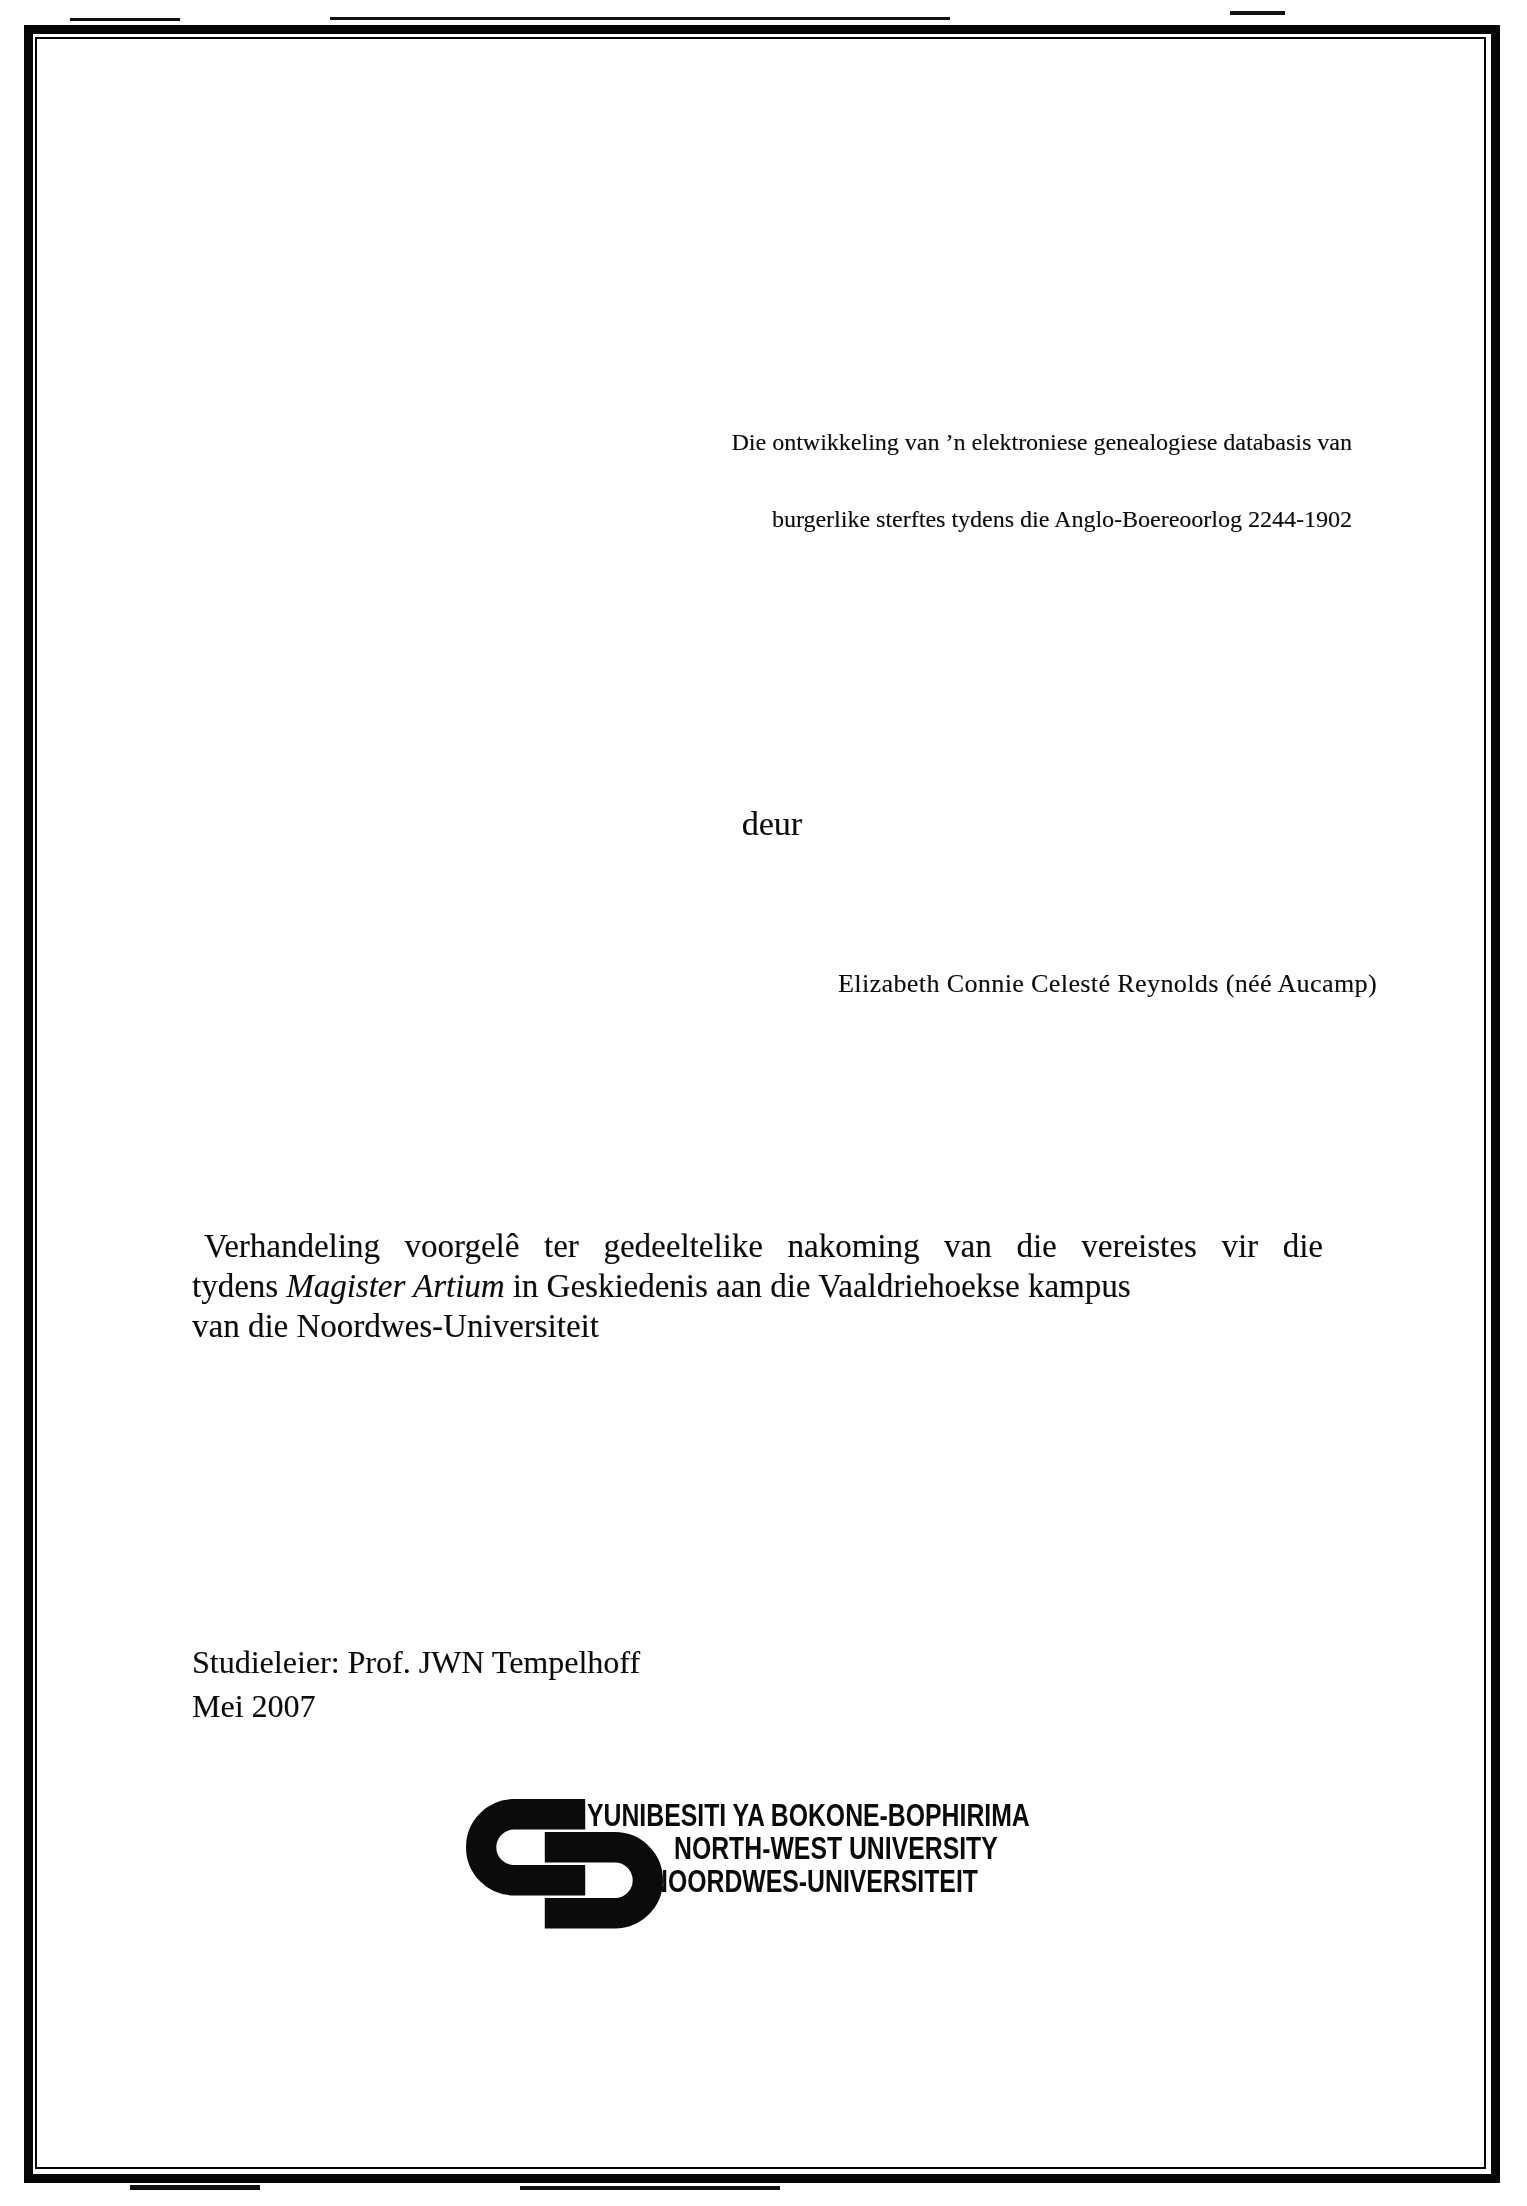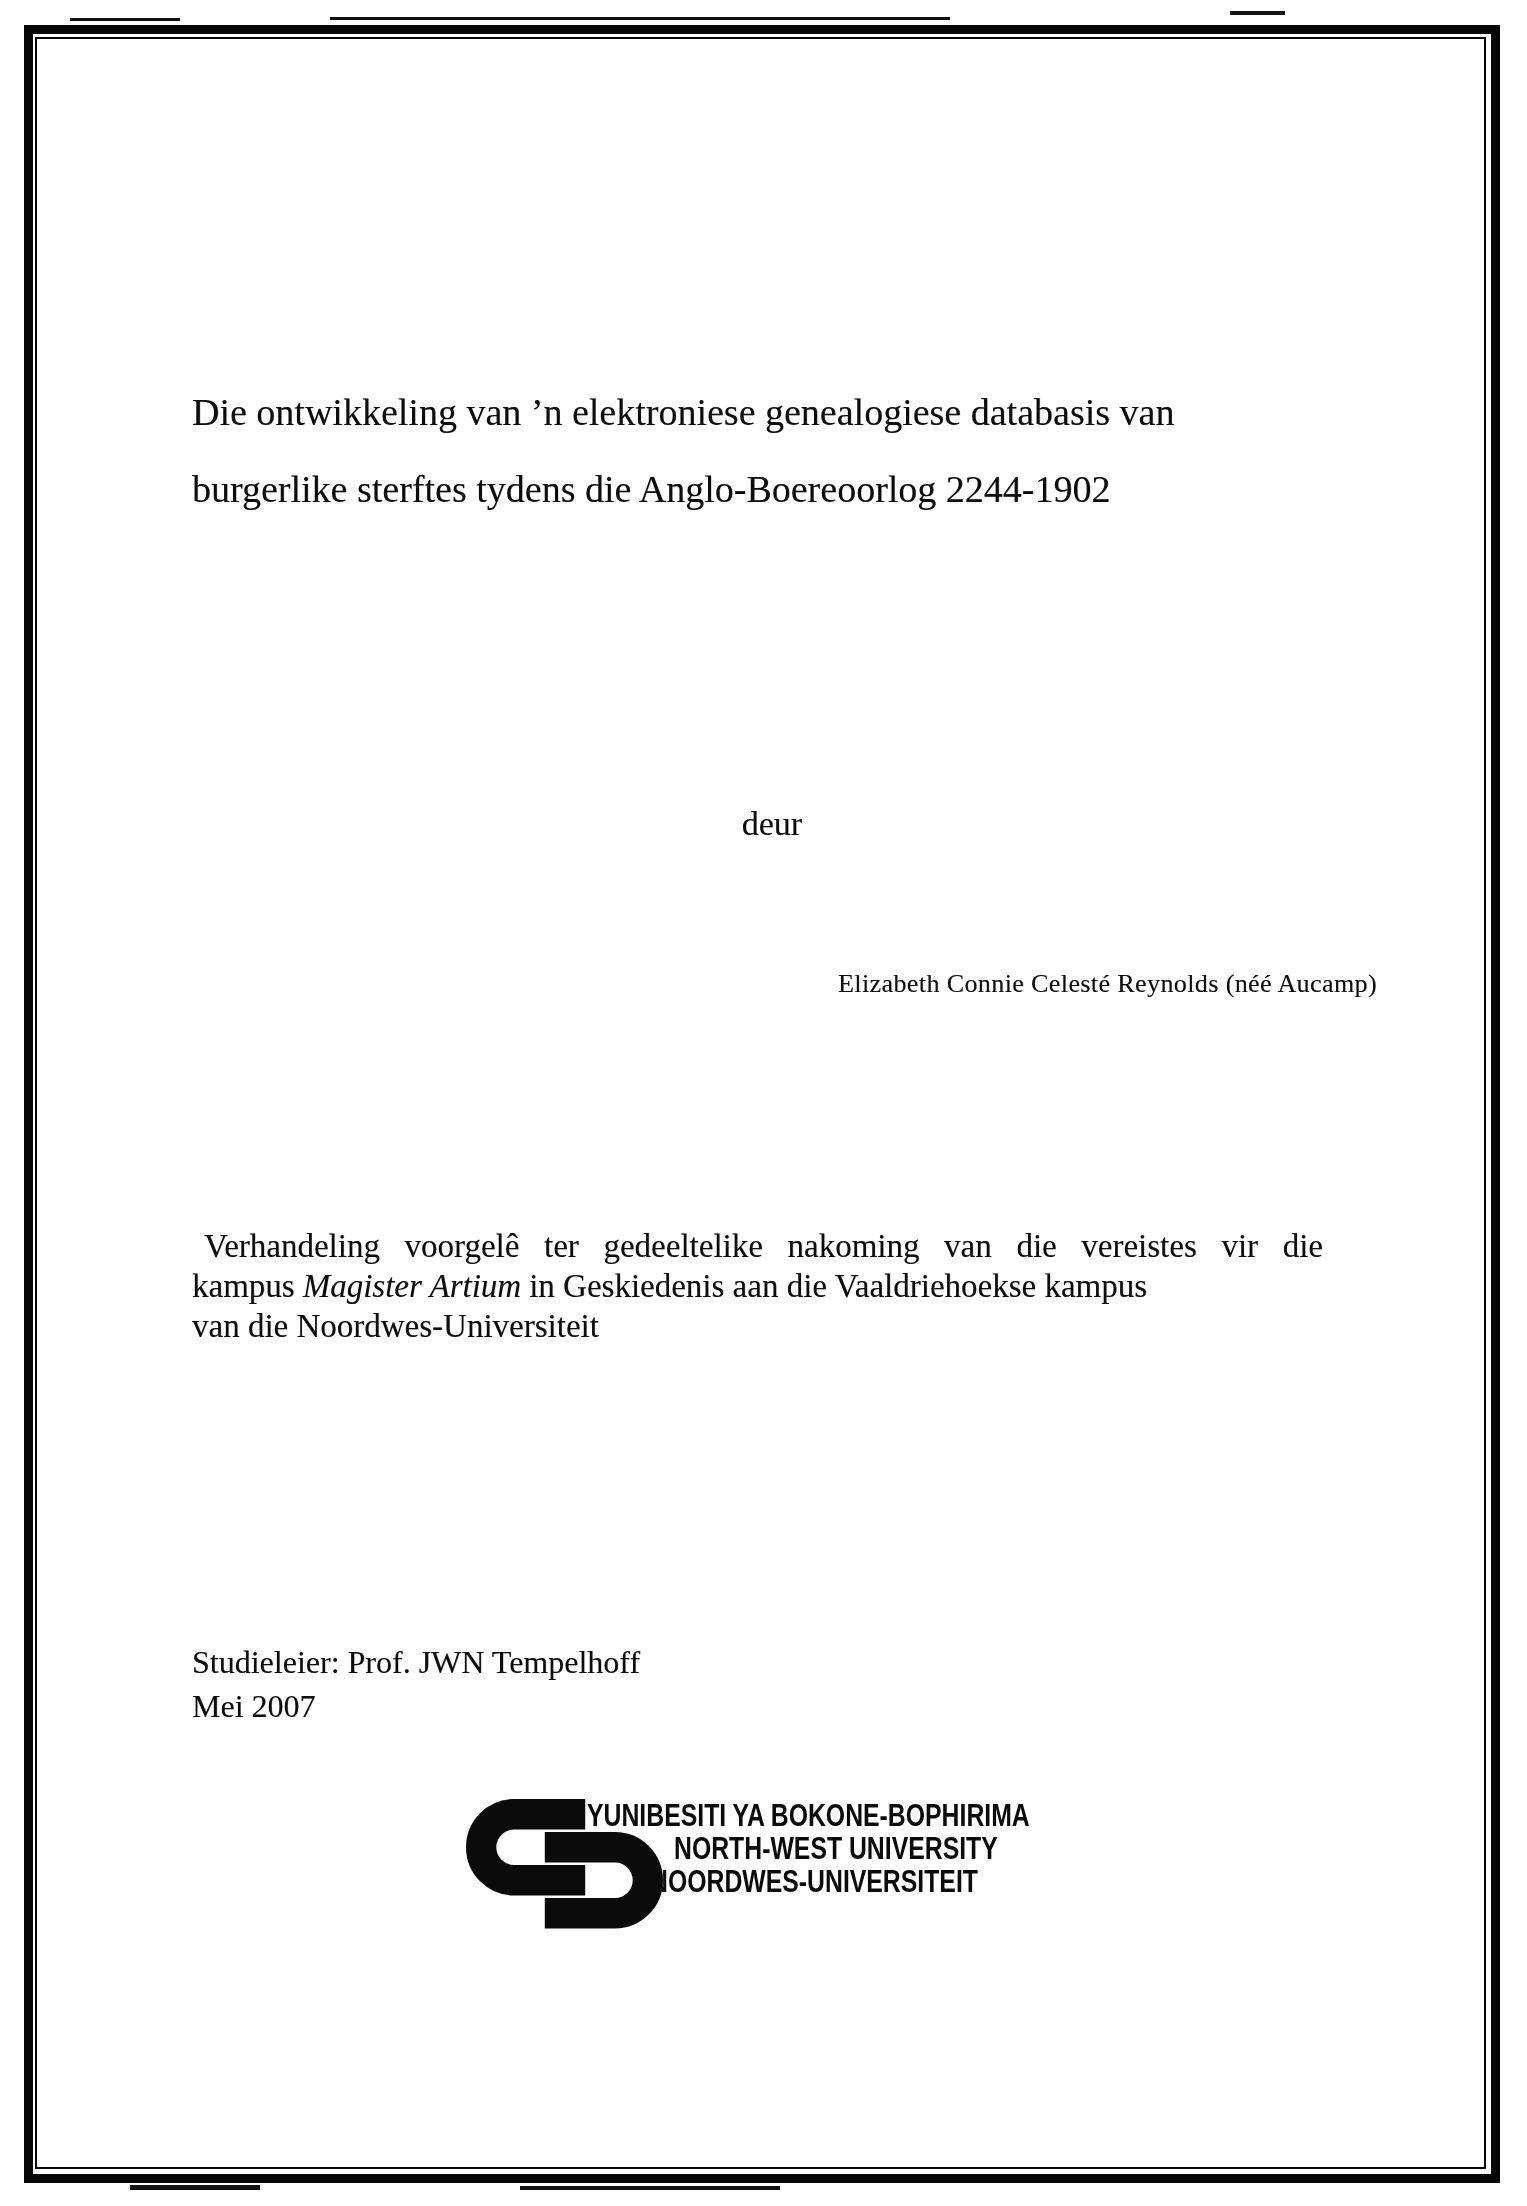--- a/index.html
+++ b/index.html
@@ -24,25 +24,25 @@
   }
   .frame-inner {
     left: 35px; top: 37px;
     width: 1447px; height: 2128px;
     border: 2px solid #060606;
   }
   .artifact { background: #111111; }
   .ink { text-shadow: 0.4px 0.4px 0 rgba(30,30,30,0.35); }
 
   .title-block {
-    left: 192px; top: 374px;
+    left: 192px; top: 404px;
     width: 1160px;
-    font-size: 38px;
+    font-size: 24px;
     line-height: 77px;
-    text-align: left;
+    text-align: right;
     white-space: nowrap;
   }
   .byline {
     left: 192px; top: 807px;
     width: 1160px;
     font-size: 34px;
     line-height: 34px;
     text-align: center;
   }
   .author {
@@ -110,21 +110,21 @@
     <div>Die ontwikkeling van ’n elektroniese genealogiese databasis van</div>
     <div>burgerlike sterftes tydens die Anglo-Boereoorlog 2244-1902</div>
   </div>
 
   <div class="abs byline ink">deur</div>
 
   <div class="abs author ink">Elizabeth Connie Celesté Reynolds (néé Aucamp)</div>
 
   <div class="abs statement ink">
     <div class="just">Verhandeling voorgelê ter gedeeltelike nakoming van die vereistes vir die</div>
-    <div><span>kampus</span><span class="it">Magister Artium</span><span>in Geskiedenis aan die Vaaldriehoekse kampus</span></div>
+    <div><span>tydens</span><span class="it">Magister Artium</span><span>in Geskiedenis aan die Vaaldriehoekse kampus</span></div>
     <div>van die Noordwes-Universiteit</div>
   </div>
 
   <div class="abs supervisor-block ink">
     <div>Studieleier: Prof. JWN Tempelhoff</div>
     <div>Mei 2007</div>
   </div>
 
   <svg class="abs logo-mark" viewBox="0 0 195 128" preserveAspectRatio="none" aria-hidden="true">
     <path d="M 118 15 H 47.5 A 32.5 32.5 0 0 0 47.5 80 H 118" fill="none" stroke="#0b0b0b" stroke-width="30"></path>

